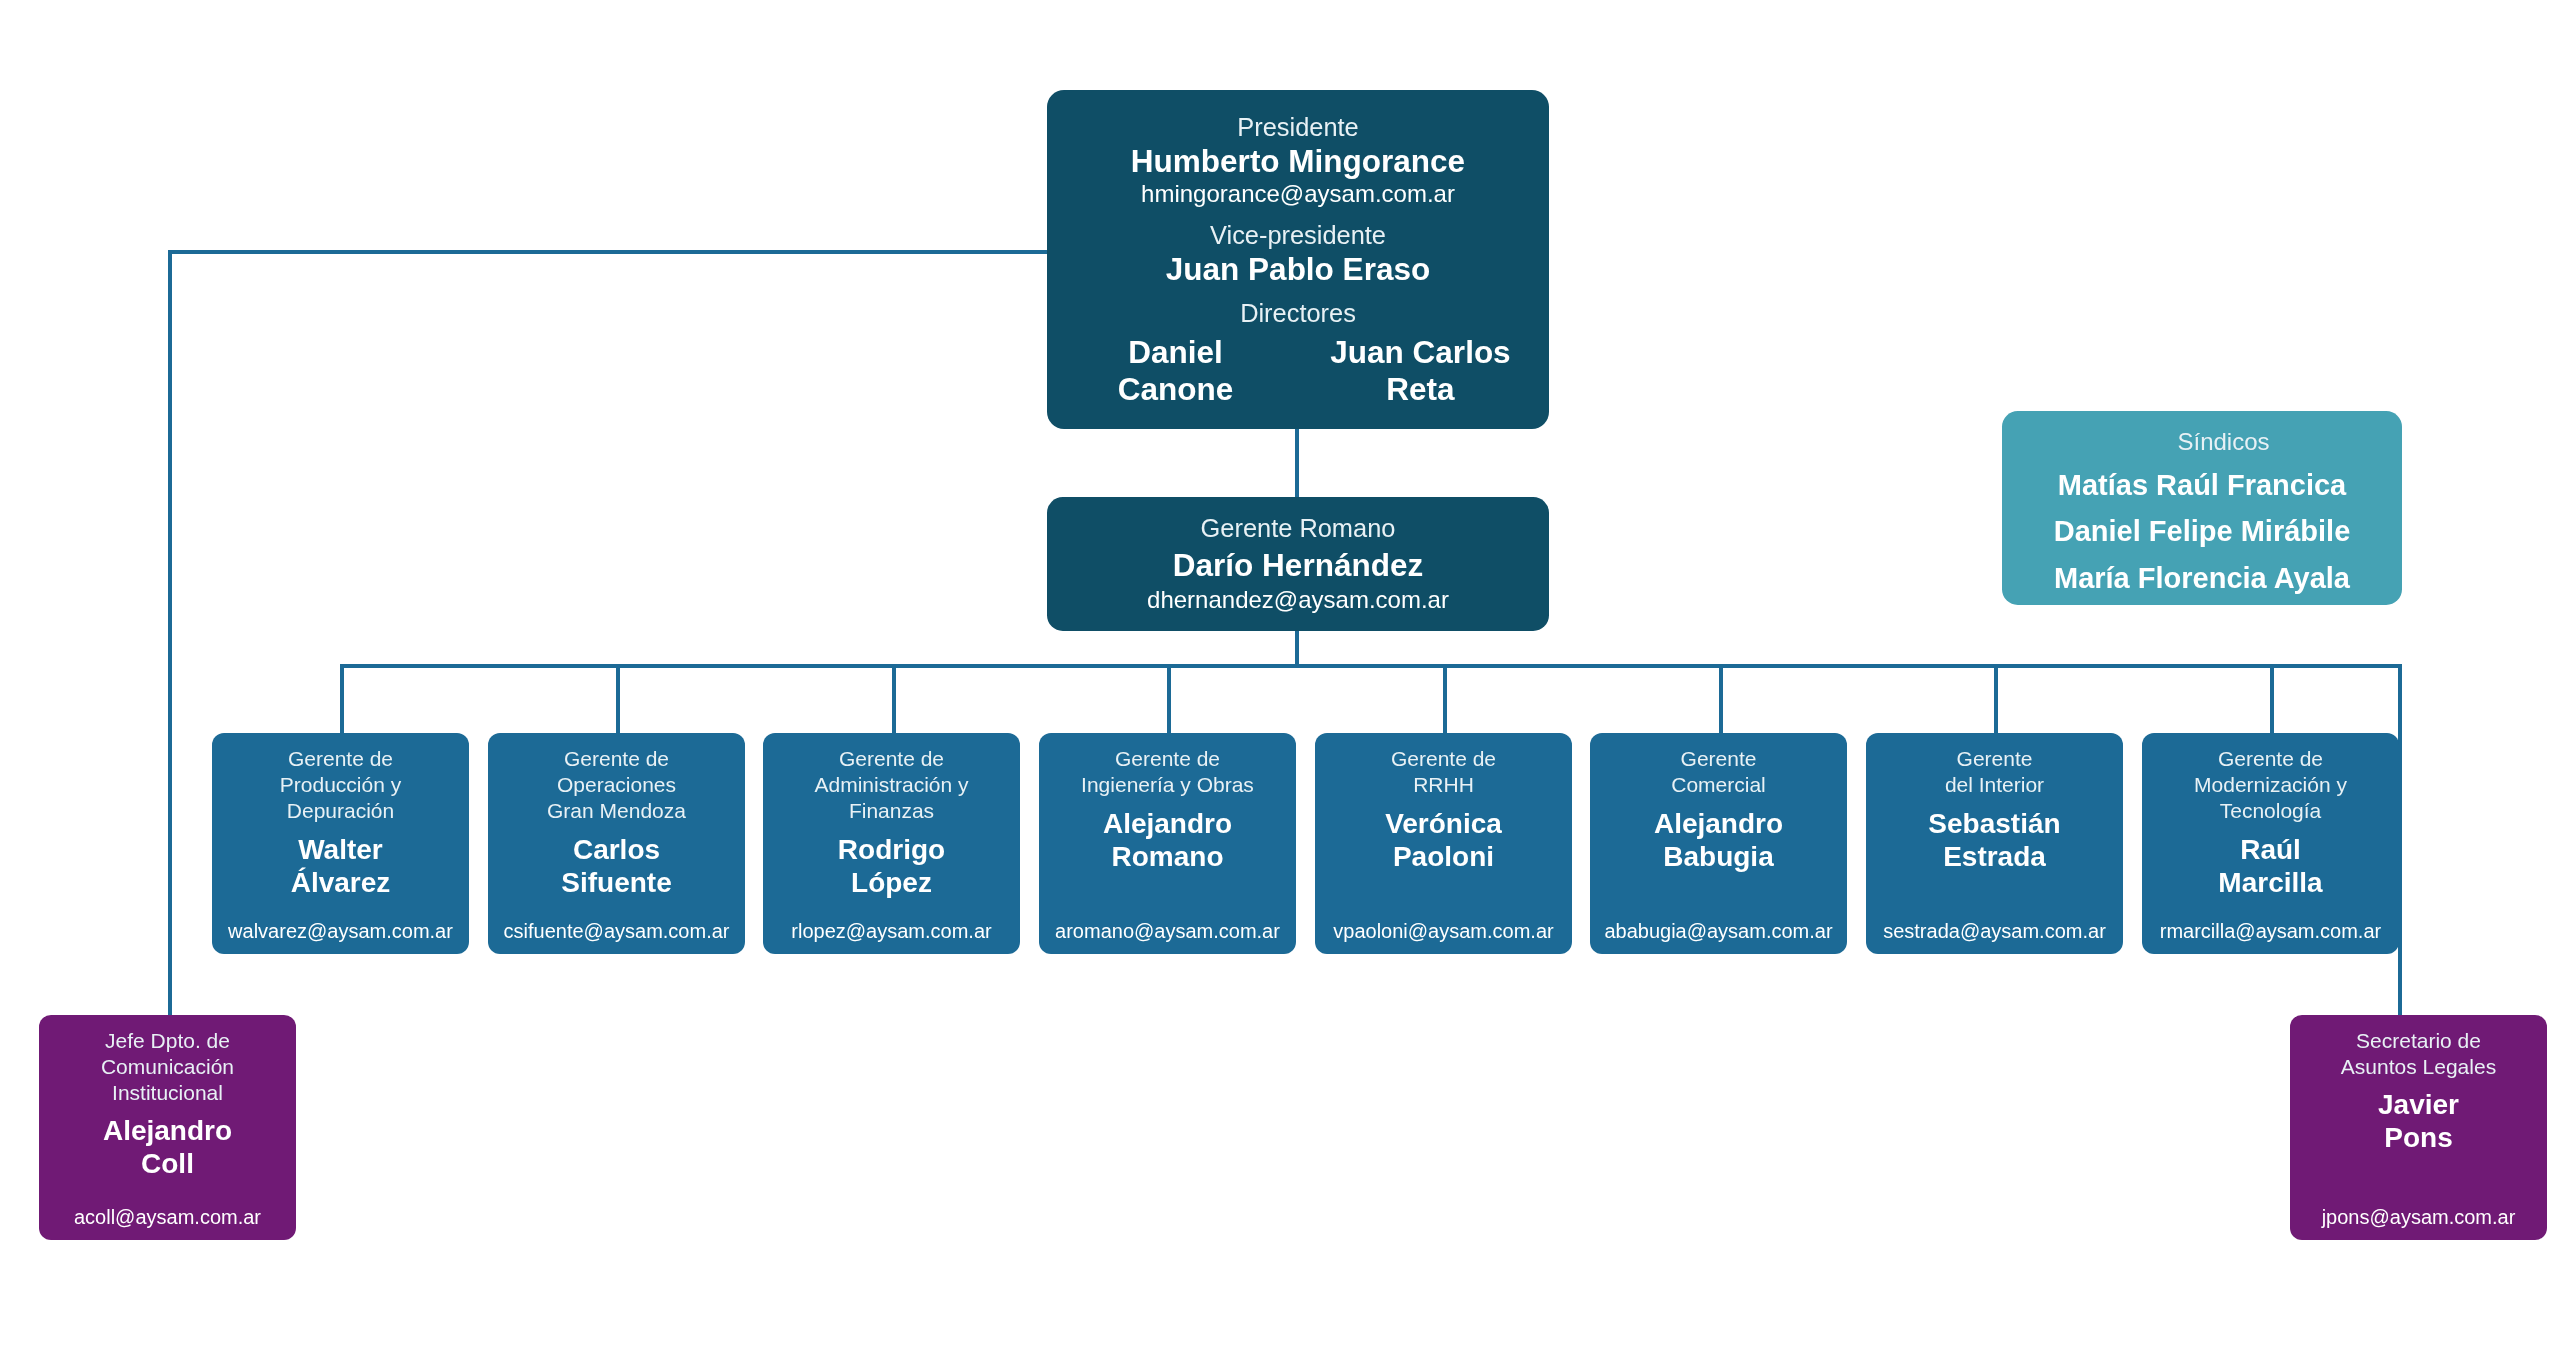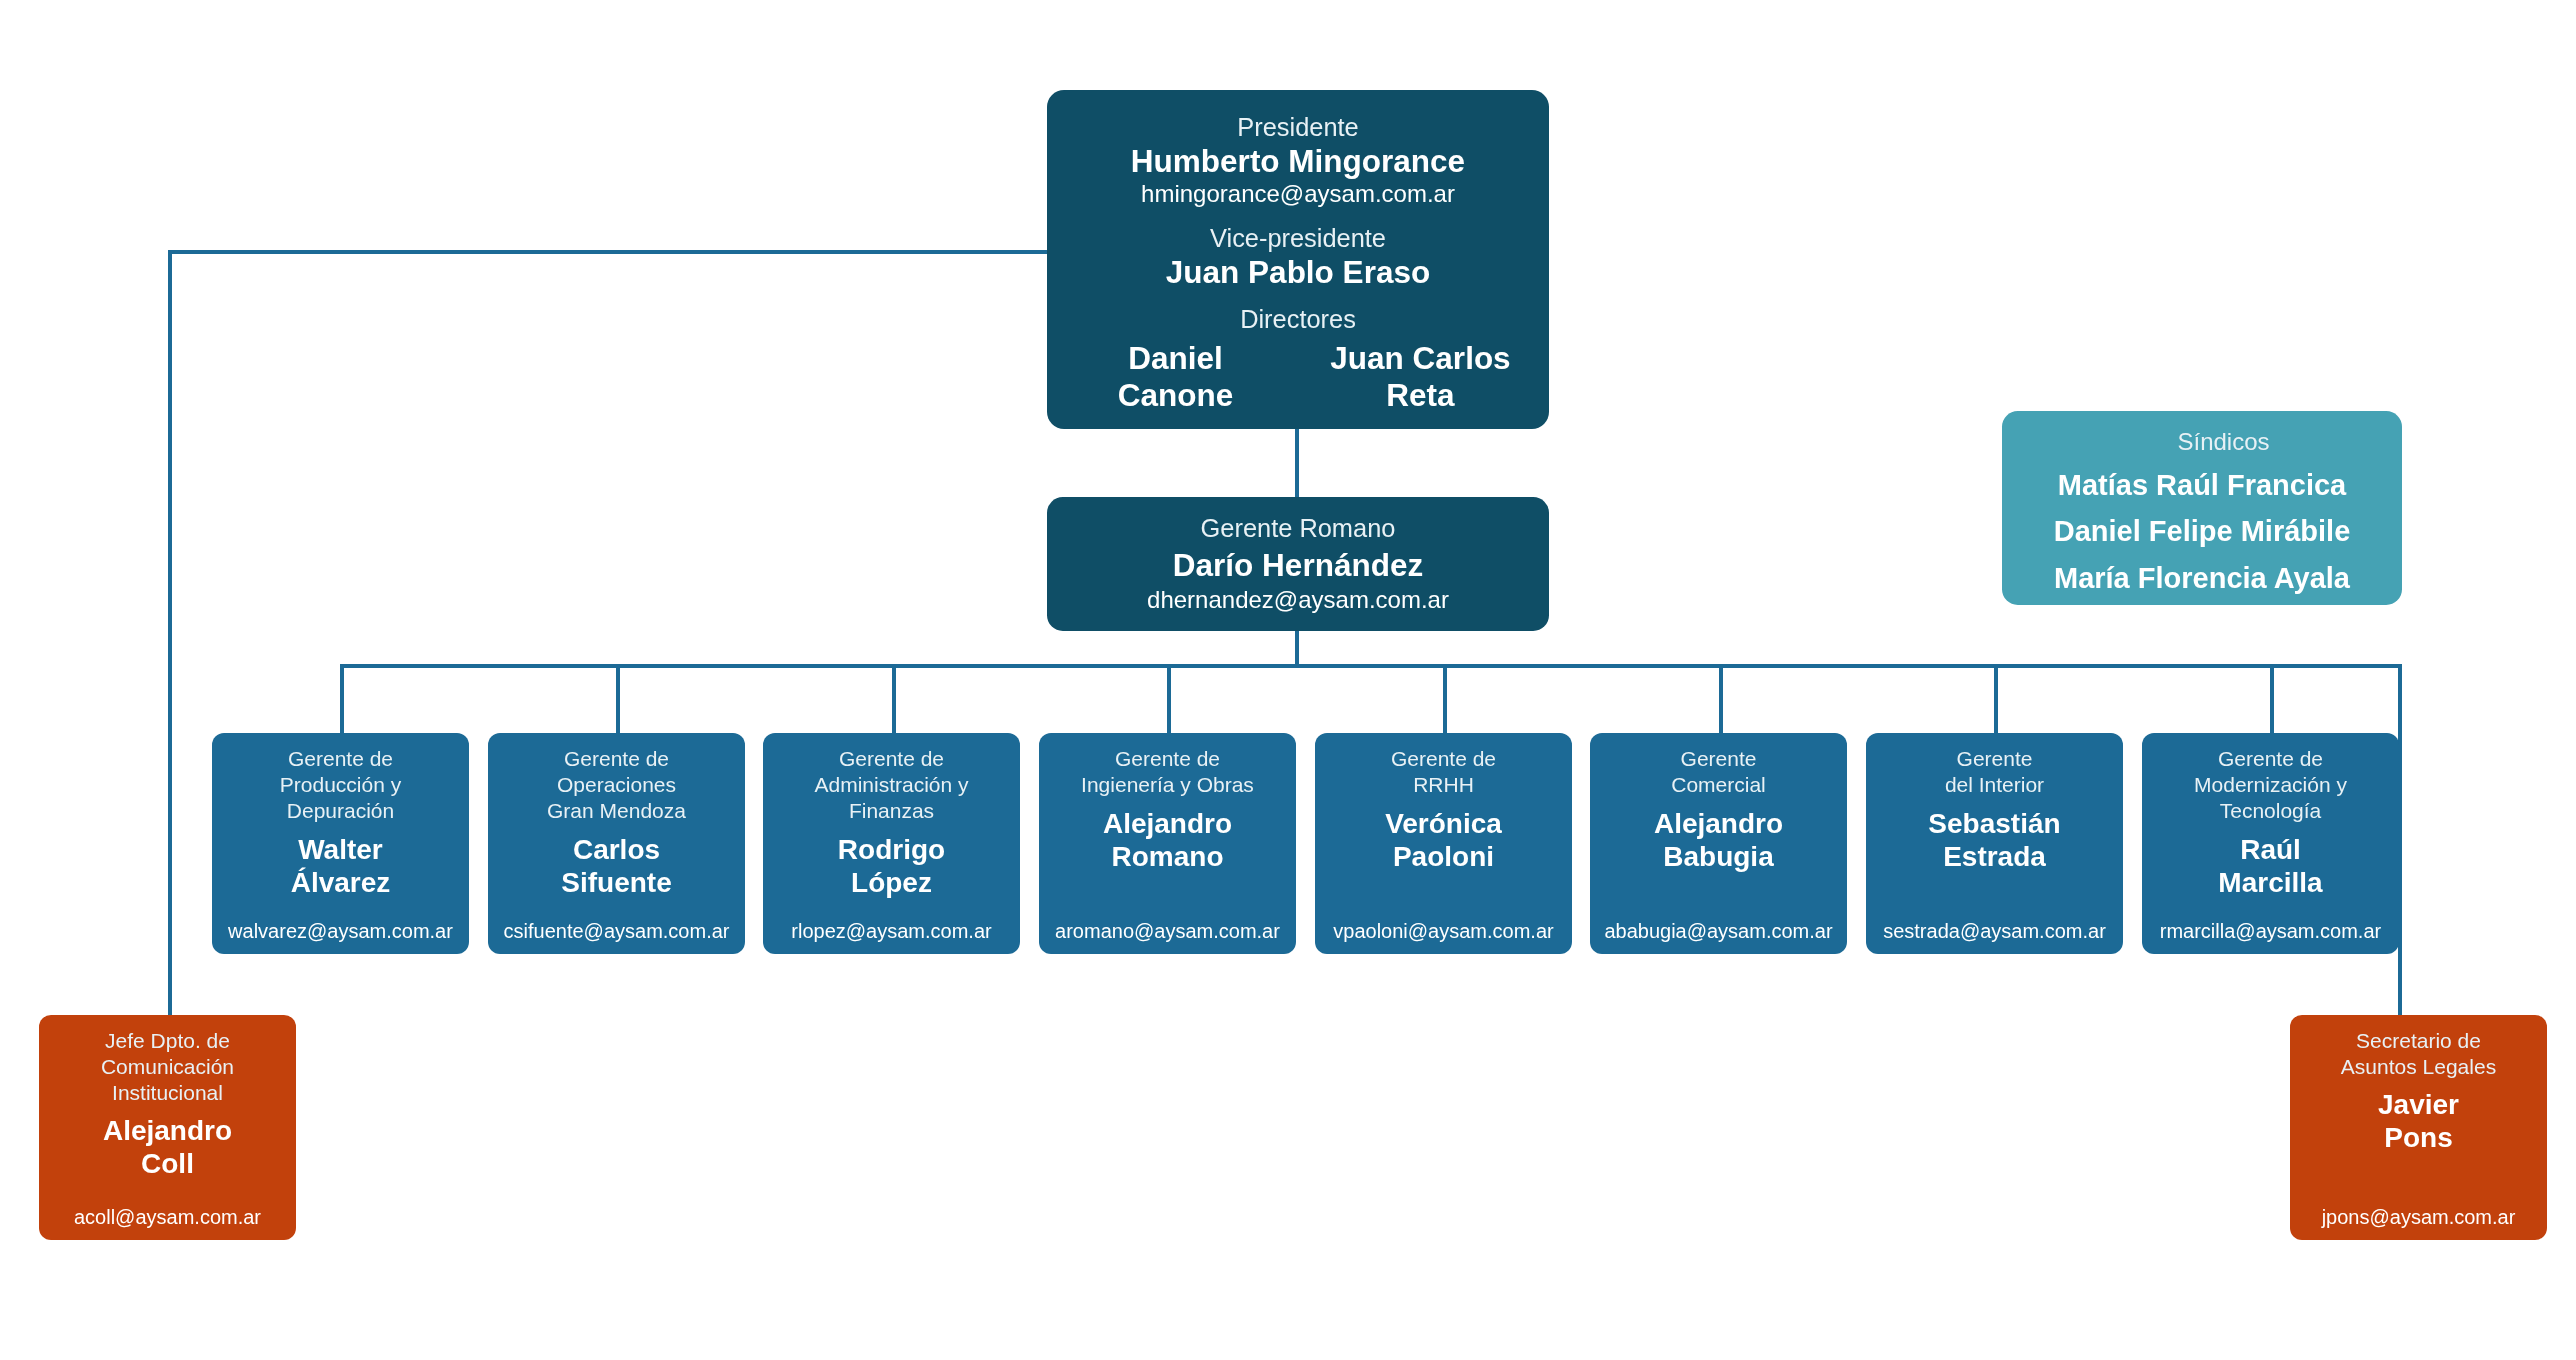--- a/index.html
+++ b/index.html
@@ -18,21 +18,21 @@
 
   
   .node {
     position:absolute;
     border-radius:13.3px;
     display:flex;
     flex-direction:column;
     align-items:center;
     justify-content:flex-start;
     text-align:center;
-    padding:15px 6px;
+    padding:21px 6px;
   }
   .role {
     font-weight:400;
     color:#e8f1f5;
     line-height:1.22;
   }
   .person {
     font-weight:700;
     color:#ffffff;
     line-height:1.18;
@@ -97,21 +97,21 @@
   }
   .gerente .role { font-size:21px; }
   .gerente .person { font-size:28px; }
   .gerente .email { font-size:20px; }
   .gerente .spacer { flex:1 1 auto; }
   .gerente .name-block { margin-top:9.7px; }
 
   
   .leaf {
     top:1015px; width:257px; height:225px;
-    background:#c2410c;
+    background:#701a75;
     border-radius:12px;
     padding:13.3px 4.8px 11px;
     justify-content:flex-start;
   }
   .leaf .role { font-size:21px; }
   .leaf .person { font-size:28px; }
   .leaf .email { font-size:20px; }
   .leaf .spacer { flex:1 1 auto; }
   .leaf .name-block { margin-top:8.5px; }
 </style>

